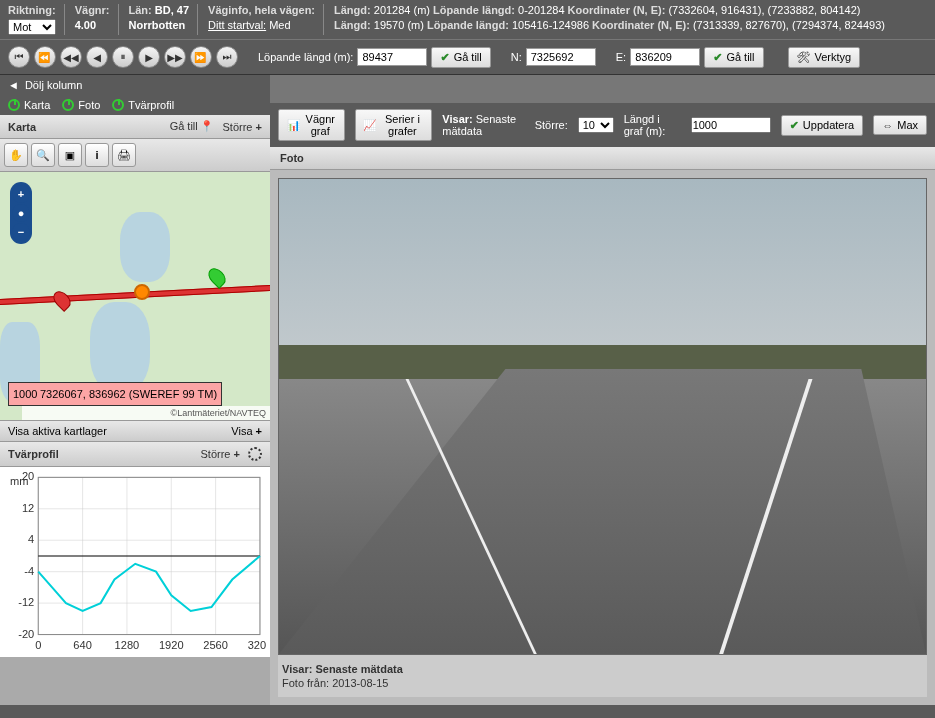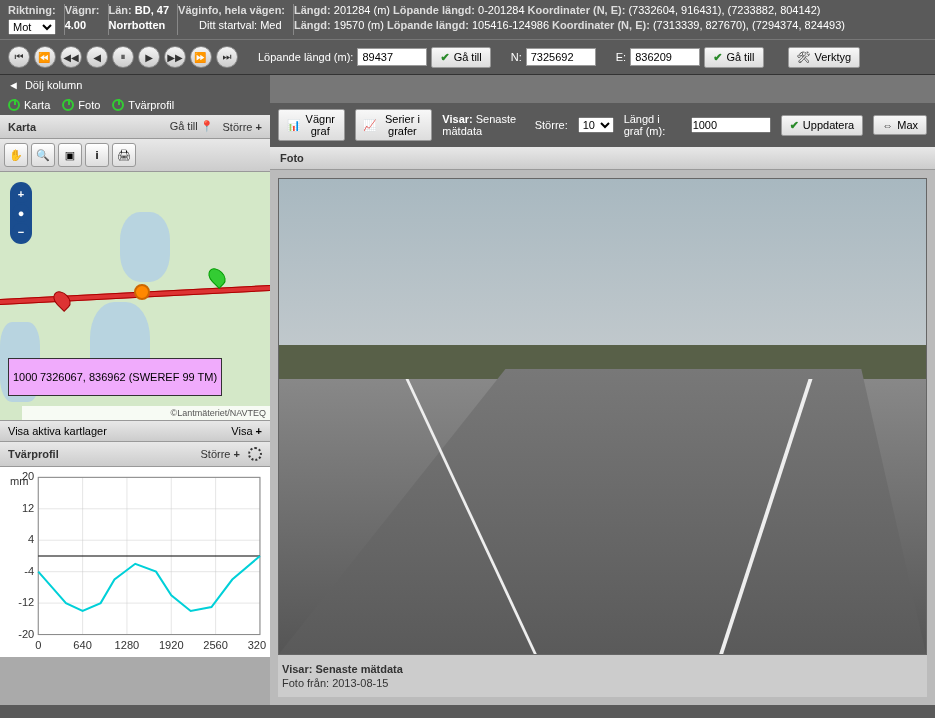--- a/index.html
+++ b/index.html
@@ -1,22 +1,22 @@
 <!DOCTYPE html>
 <html><head>
 <meta charset="utf-8">
 <style>
 * { box-sizing: border-box; margin: 0; padding: 0; font-family: Arial, sans-serif; font-size: 11px; }
 body { background: #5a5a5a; width: 935px; height: 718px; overflow: hidden; }
-.header { background: #5a5a5a; color: #fff; padding: 4px 8px; display: flex; border-bottom: 1px solid #777; }
+.header { background: #5a5a5a; color: #fff; padding: 4px 8px; display: flex; gap: 10px; border-bottom: 1px solid #777; }
 .header-col { display: flex; flex-direction: column; gap: 3px; border-right: 1px solid #888; padding-right: 8px; }
 .header-col:last-child { border-right: none; }
 .hdr-label { font-weight: bold; color: #ddd; }
 .hdr-val { color: #fff; font-weight: bold; }
-.hdr-link { color: #fff; cursor: pointer; margin-left: 21px; }
+.hdr-link { color: #fff; text-decoration: underline; cursor: pointer; }
 select { font-size: 11px; }
 .controls-bar { background: #5a5a5a; padding: 6px 8px; display: flex; align-items: center; gap: 4px; border-bottom: 1px solid #333; }
 .play-btn { width: 22px; height: 22px; border-radius: 50%; background: linear-gradient(#f5f5f5,#ccc); border: 1px solid #888; display: flex; align-items: center; justify-content: center; cursor: pointer; font-size: 10px; color: #333; }
 .ctrl-label { color: #fff; margin-left: 16px; }
 .ctrl-input { width: 70px; padding: 2px 4px; border: 1px solid #999; }
 .btn { background: linear-gradient(#f8f8f8,#ddd); border: 1px solid #999; padding: 3px 8px; cursor: pointer; display: inline-flex; align-items: center; gap: 4px; border-radius: 2px; }
 .green-check { color: #2a8a2a; font-weight: bold; }
 .main { display: flex; height: 630px; }
 .sidebar { width: 270px; background: #aaa; display: flex; flex-direction: column; }
 .collapse-bar { background: #5a5a5a; color: #fff; padding: 4px 8px; display: flex; align-items: center; gap: 6px; }
@@ -31,21 +31,21 @@
 .tool-btn { width: 24px; height: 24px; background: linear-gradient(#fff,#ddd); border: 1px solid #999; border-radius: 3px; display: flex; align-items: center; justify-content: center; cursor: pointer; }
 .map-area { height: 248px; background: #d4e8c8; position: relative; overflow: hidden; }
 .map-road { position: absolute; top: 120px; left: -10px; right: -10px; height: 6px; background: #d33; border-top: 1px solid #a00; border-bottom: 1px solid #a00; transform: rotate(-3deg); }
 .map-pin-orange { position: absolute; top: 112px; left: 134px; width: 16px; height: 16px; background: #f80; border: 2px solid #c60; border-radius: 50%; }
 .map-pin-green { position: absolute; top: 95px; left: 210px; width: 14px; height: 20px; background: #3c3; border-radius: 50% 50% 50% 0; transform: rotate(-45deg); border: 1px solid #090; }
 .map-pin-red { position: absolute; top: 118px; left: 55px; width: 14px; height: 20px; background: #d33; border-radius: 50% 50% 50% 0; transform: rotate(-45deg); border: 1px solid #900; }
 .map-water { position: absolute; background: #b8d4e0; }
 .zoom-ctrl { position: absolute; top: 10px; left: 10px; width: 22px; background: #1a4d8f; border-radius: 11px; padding: 2px; }
 .zoom-btn { width: 18px; height: 18px; background: #1a4d8f; color: #fff; text-align: center; line-height: 18px; cursor: pointer; font-weight: bold; border-radius: 50%; margin: 1px auto; }
 .map-footer { position: absolute; bottom: 0; left: 0; right: 0; background: rgba(255,255,255,0.8); padding: 2px 4px; font-size: 9px; color: #555; text-align: right; margin-left: 22px; }
-.map-coords { position: absolute; bottom: 24px; left: 8px; background: #f0abfc; border: 1px solid #333; padding: 12px 4px; font-size: 9px; }
+.map-coords { position: absolute; bottom: 14px; left: 8px; background: #fca5a5; border: 1px solid #333; padding: 5px 4px; font-size: 9px; }
 .layers-row { background: linear-gradient(#e8e8e8,#ccc); padding: 4px 8px; display: flex; justify-content: space-between; border-top: 1px solid #999; border-bottom: 1px solid #999; }
 .chart-area { background: #fff; padding: 4px; height: 190px; position: relative; }
 .chart-svg { width: 100%; height: 100%; }
 .content { flex: 1; background: #777; display: flex; flex-direction: column; }
 .content-toolbar { background: #5a5a5a; padding: 6px 8px; display: flex; align-items: center; gap: 10px; margin-top: 28px; }
 .content-toolbar .ctrl-label { margin-left: 0; }
 .photo-hdr { background: linear-gradient(#e8e8e8,#ccc); padding: 5px 10px; font-weight: bold; color: #333; border-bottom: 1px solid #999; }
 .photo-area { flex: 1; background: #bbb; padding: 8px; display: flex; flex-direction: column; }
 .photo-img { flex: 1; background: linear-gradient(#a8b8c0 0%, #c0c8cc 35%, #586048 35%, #586048 42%, #888 42%, #555 100%); border: 1px solid #666; position: relative; overflow: hidden; }
 .road-surface { position: absolute; bottom: 0; left: 0; right: 0; height: 60%; background: linear-gradient(to top, #5a5a5a, #787878); clip-path: polygon(0 100%, 100% 100%, 90% 0, 35% 0); }

